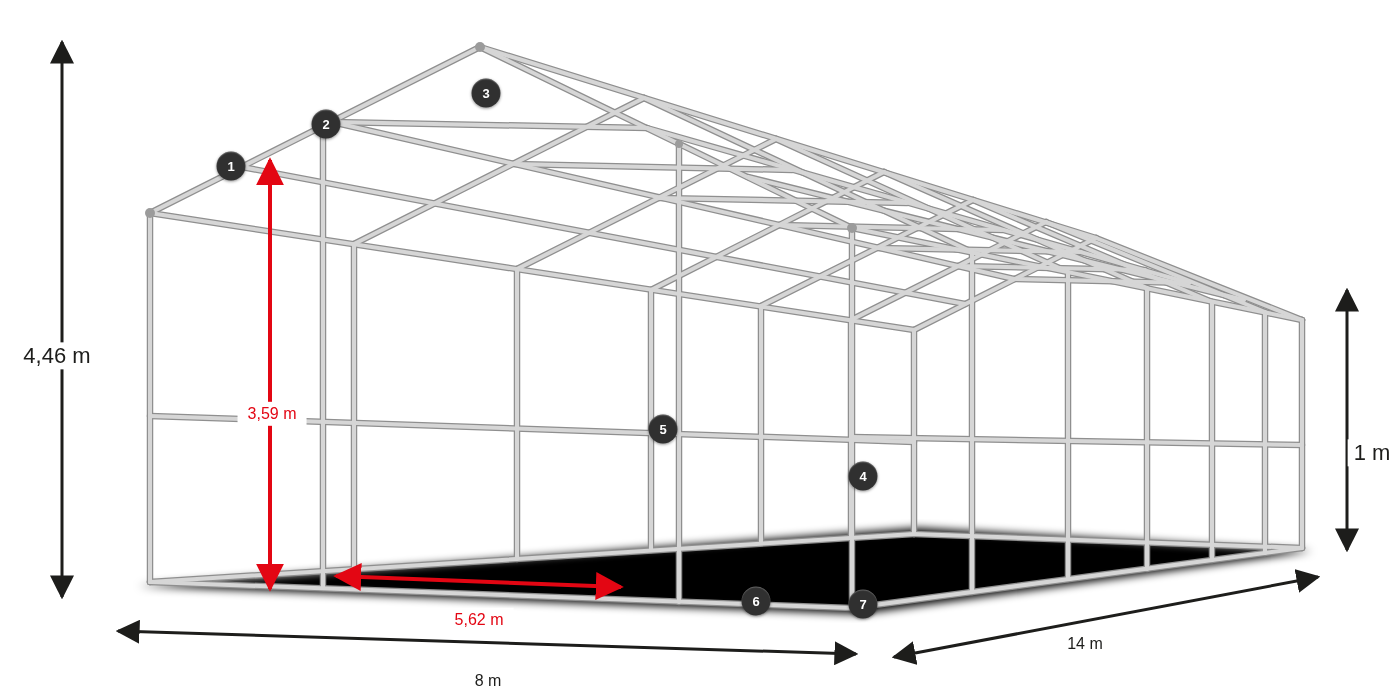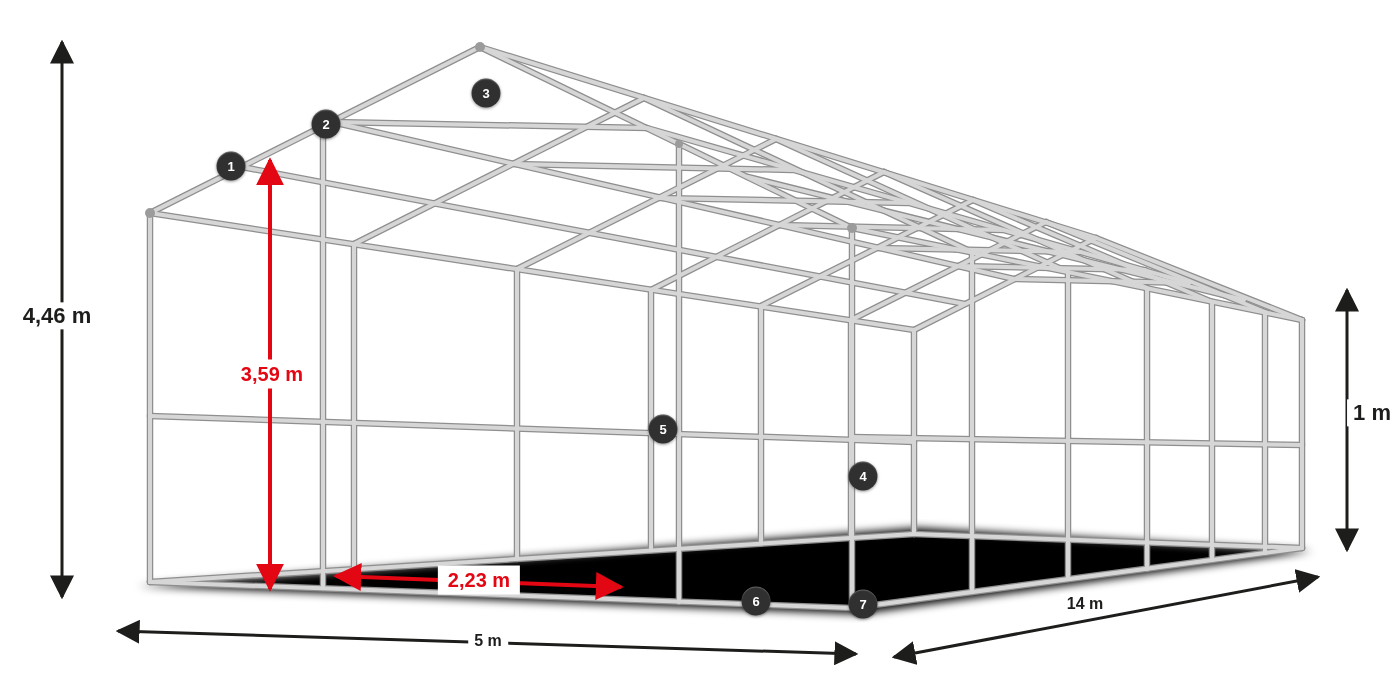--- a/index.html
+++ b/index.html
@@ -15,26 +15,26 @@
   *{box-sizing:border-box;}
   body{margin:0;font-family:"Liberation Sans",sans-serif;background:var(--background);}
   .stage{position:relative;width:1400px;height:700px;background:var(--background);overflow:hidden;}
   .stage svg{position:absolute;left:0;top:0;}
   .tube-under{stroke:var(--frame-dark,#8f8f8f);stroke-width:6.5;stroke-linecap:round;fill:none;}
   .tube-over{stroke:var(--frame-light,#d6d6d6);stroke-width:4;stroke-linecap:round;fill:none;}
   .dim-arrow{stroke:var(--dim-black,#1d1d1b);stroke-width:3;fill:none;}
   .red-arrow{stroke:var(--accent-red,#e30613);stroke-width:4;fill:none;}
   .label{
     position:absolute;transform:translate(-50%,-50%);
-    font-weight:bold;color:var(--dim-black);background:var(--background);
-    padding:1px 6px;white-space:nowrap;line-height:1.15;
+    font-weight:normal;color:var(--dim-black);background:var(--background);
+    padding:1px 6px;white-space:nowrap;line-height:1.15;margin-top:40px;
   }
   .label.size-lg{font-size:16px;}
   .label.size-md{font-size:22px;}
-  .label.red{color:var(--accent-red);font-size:20px;padding:3px 10px;}
+  .label.red{color:var(--accent-red);font-size:16px;padding:3px 10px;}
   .marker{
     position:absolute;transform:translate(-50%,-50%);
     width:29px;height:29px;border-radius:50%;
     background:var(--marker-bg);color:var(--marker-text);
     display:flex;align-items:center;justify-content:center;
     font-size:13px;font-weight:bold;
     box-shadow:0 1px 3px rgba(0,0,0,.45), inset 0 1px 1px rgba(255,255,255,.25);
   }
 </style>
 </head>
@@ -144,25 +144,25 @@
       <line class="red-arrow" x1="336" y1="576" x2="621" y2="587" marker-start="url(#ah-red)" marker-end="url(#ah-red)"></line>
     </g>
   </svg>
 
   <div class="label size-md" style="left:57px;top:316px;">4,46 m</div>
 
   <div class="label red" style="left:272px;top:374px;">3,59 m</div>
 
   <div class="label size-md" style="left:1372px;top:413px;">1 m</div>
 
-  <div class="label size-lg" style="left:488px;top:641px;">5 m</div>
+  <div class="label size-lg" style="left:488px;top:641px;">8 m</div>
 
   <div class="label size-lg" style="left:1085px;top:604px;">14 m</div>
 
-  <div class="label red" style="left:479px;top:580px;">2,23 m</div>
+  <div class="label red" style="left:479px;top:580px;">5,62 m</div>
 
   <div class="marker" style="left:231px;top:166px;">1</div>
   <div class="marker" style="left:326px;top:124px;">2</div>
   <div class="marker" style="left:486px;top:93px;">3</div>
   <div class="marker" style="left:863px;top:476px;">4</div>
   <div class="marker" style="left:663px;top:429px;">5</div>
   <div class="marker" style="left:756px;top:601px;">6</div>
   <div class="marker" style="left:863px;top:604px;">7</div>
 
 </div>

